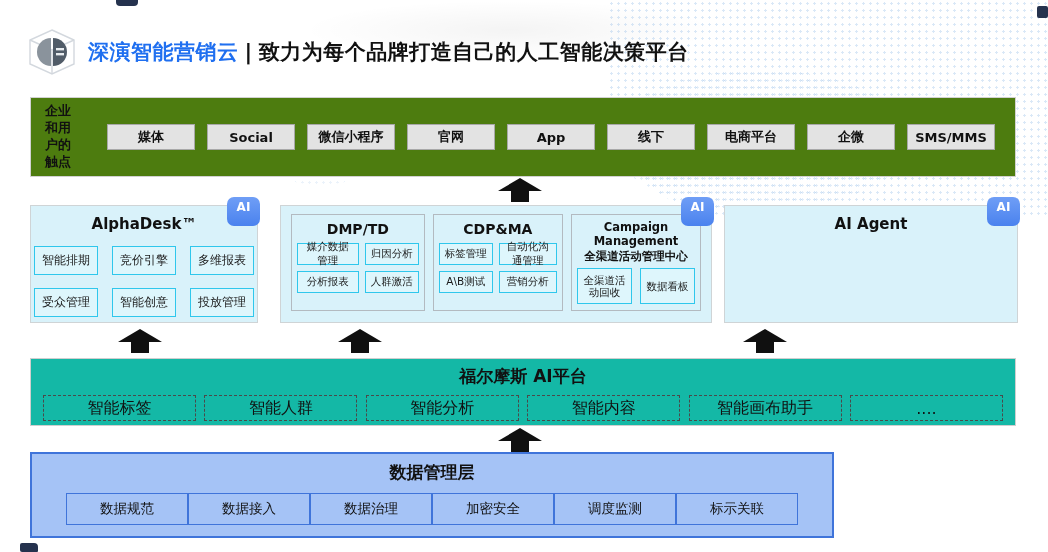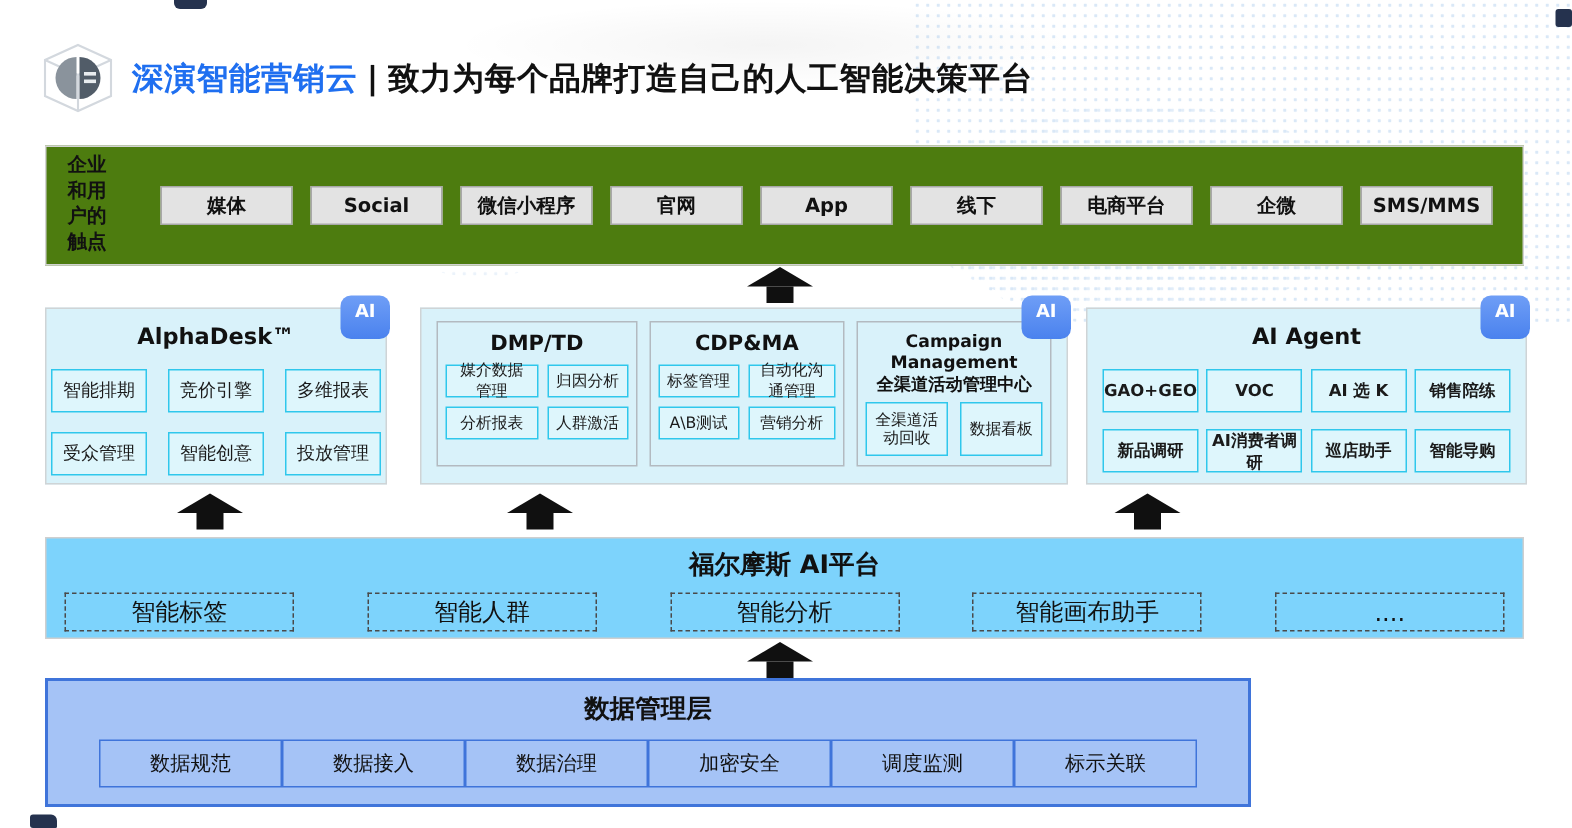--- a/index.html
+++ b/index.html
@@ -92,21 +92,21 @@
   .sub-grid .cyan-box{height:22px;font-size:10.5px;padding:0 5px;}
   .camp-row{display:flex;gap:8px;justify-content:center;}
   .camp-row .cyan-box{width:55px;height:36px;font-size:10.5px;line-height:1.2;padding:0 2px;}
 
   .aia-grid{display:grid;grid-template-columns:repeat(4,64px);gap:11px 4px;justify-content:space-between;margin-top:13px;padding:0 10px;}
   .aia-grid .cyan-box{height:29px;font-size:11px;font-weight:bold;}
 
   
   .holmes{
     position:absolute;left:30px;top:358px;width:986px;height:68px;
-    background:#7dd3fc;border:1px solid #cfcfcf;box-sizing:border-box;
+    background:#14b8a6;border:1px solid #cfcfcf;box-sizing:border-box;
   }
   .holmes-title{font-weight:bold;font-size:17px;text-align:center;margin-top:6px;}
   .holmes-row{display:flex;justify-content:space-between;padding:0 12px;margin-top:7px;}
   .dash-box{
     width:153px;height:26px;border:1.5px dashed #4a4a4a;box-sizing:border-box;
     display:flex;align-items:center;justify-content:center;font-size:16px;
   }
 
   
   .datalayer{
@@ -221,30 +221,20 @@
           <div class="cyan-box">数据看板</div>
         </div>
       </div>
 
     </div>
   </div>
 
   <div class="panel" id="panel-aiagent">
     <div class="ai-badge">AI</div>
     <div class="panel-title">AI Agent</div>
-    <div class="aia-grid">
-      <div class="cyan-box">GAO+GEO</div>
-      <div class="cyan-box">VOC</div>
-      <div class="cyan-box">AI 选 K</div>
-      <div class="cyan-box">销售陪练</div>
-      <div class="cyan-box">新品调研</div>
-      <div class="cyan-box">AI消费者调研</div>
-      <div class="cyan-box">巡店助手</div>
-      <div class="cyan-box">智能导购</div>
-    </div>
   </div>
 
   <div class="arrow" style="left:118px;top:329px;">
       <div class="head"></div>
       <div class="stem"></div>
     </div>
   <div class="arrow" style="left:338px;top:329px;">
       <div class="head"></div>
       <div class="stem"></div>
     </div>
@@ -252,20 +242,21 @@
       <div class="head"></div>
       <div class="stem"></div>
     </div>
 
   <div class="holmes">
     <div class="holmes-title">福尔摩斯 AI平台</div>
     <div class="holmes-row">
       <div class="dash-box">智能标签</div>
       <div class="dash-box">智能人群</div>
       <div class="dash-box">智能分析</div>
+      <div class="dash-box">智能内容</div>
       <div class="dash-box">智能画布助手</div>
       <div class="dash-box">....</div>
     </div>
   </div>
 
   <div class="arrow" style="left:498px;top:428px;">
       <div class="head"></div>
       <div class="stem"></div>
     </div>
 

